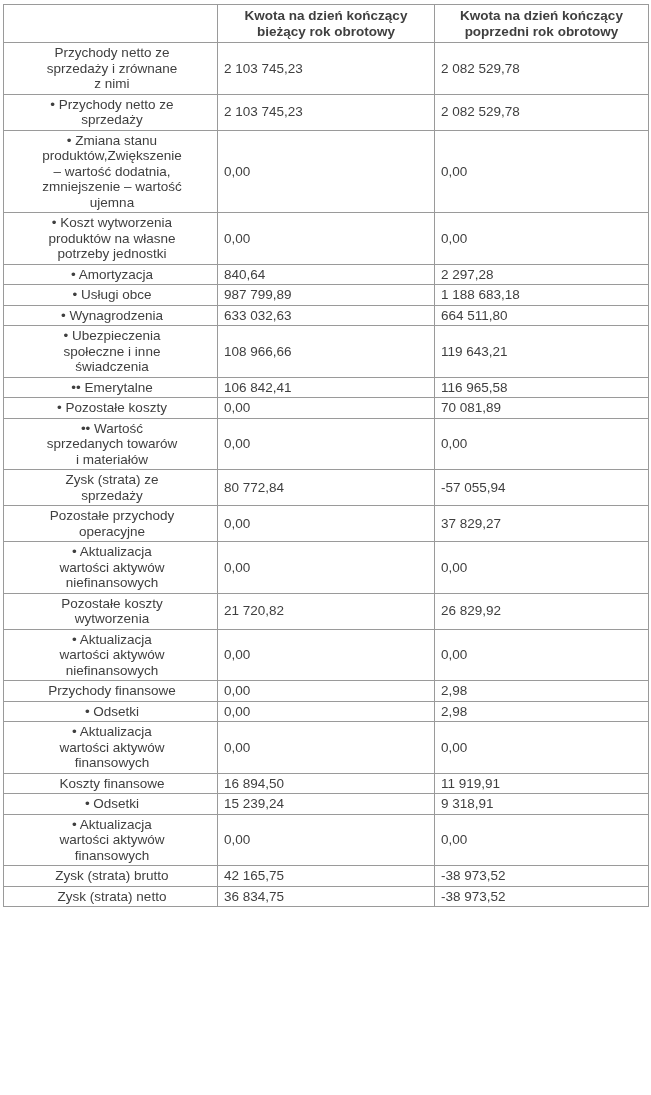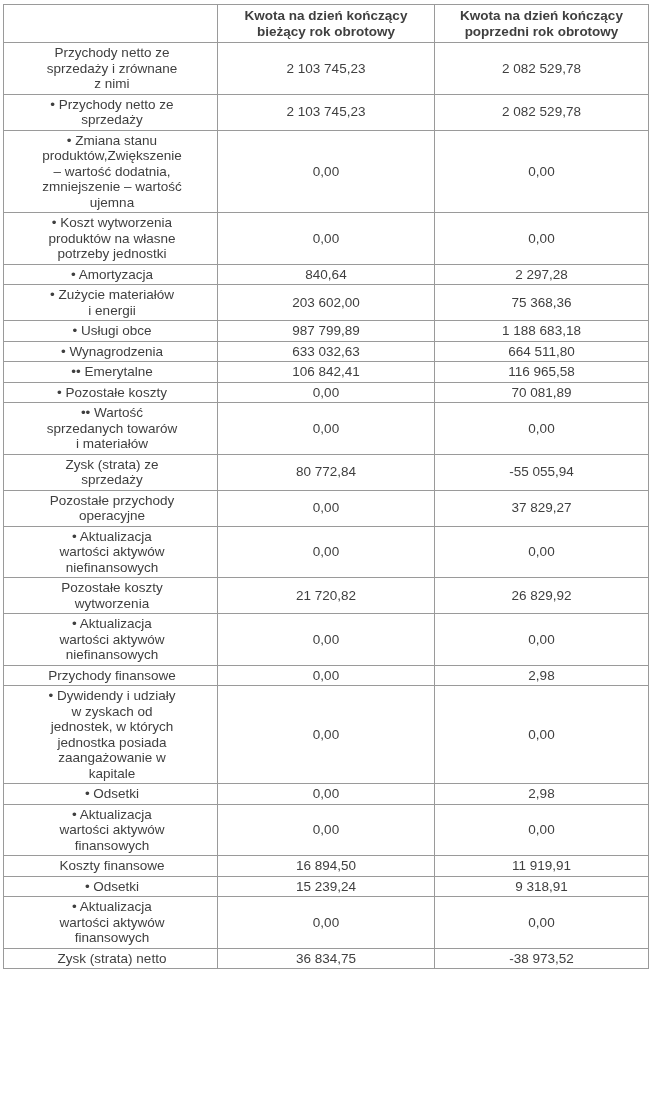--- a/index.html
+++ b/index.html
@@ -40,21 +40,21 @@
     padding: 3px 4px;
     height: 31px;
   }
   .fin-table td.label {
     text-align: center;
     white-space: pre-line;
     padding-left: 7px;
     padding-right: 4px;
   }
   .fin-table td.num {
-    text-align: center;
+    text-align: left;
   }
 </style>
 </head>
 <body>
 
 <div class="report">
   <table class="fin-table">
     <colgroup>
       <col class="c-label">
       <col class="c-cur">
@@ -98,57 +98,58 @@
 potrzeby jednostki</td>
           <td class="num">0,00</td>
           <td class="num">0,00</td>
         </tr>
         <tr>
           <td class="label">• Amortyzacja</td>
           <td class="num">840,64</td>
           <td class="num">2 297,28</td>
         </tr>
         <tr>
-          <td class="label">• Zużycie materiałów
-i energii</td>
-          <td class="num">203 602,00</td>
-          <td class="num">75 368,36</td>
-        </tr>
-        <tr>
           <td class="label">• Usługi obce</td>
           <td class="num">987 799,89</td>
           <td class="num">1 188 683,18</td>
         </tr>
         <tr>
           <td class="label">• Wynagrodzenia</td>
           <td class="num">633 032,63</td>
           <td class="num">664 511,80</td>
         </tr>
         <tr>
+          <td class="label">• Ubezpieczenia
+społeczne i inne
+świadczenia</td>
+          <td class="num">108 966,66</td>
+          <td class="num">119 643,21</td>
+        </tr>
+        <tr>
           <td class="label">•• Emerytalne</td>
           <td class="num">106 842,41</td>
           <td class="num">116 965,58</td>
         </tr>
         <tr>
           <td class="label">• Pozostałe koszty</td>
           <td class="num">0,00</td>
           <td class="num">70 081,89</td>
         </tr>
         <tr>
           <td class="label">•• Wartość
 sprzedanych towarów
 i materiałów</td>
           <td class="num">0,00</td>
           <td class="num">0,00</td>
         </tr>
         <tr>
           <td class="label">Zysk (strata) ze
 sprzedaży</td>
           <td class="num">80 772,84</td>
-          <td class="num">-55 055,94</td>
+          <td class="num">-57 055,94</td>
         </tr>
         <tr>
           <td class="label">Pozostałe przychody
 operacyjne</td>
           <td class="num">0,00</td>
           <td class="num">37 829,27</td>
         </tr>
         <tr>
           <td class="label">• Aktualizacja
 wartości aktywów
@@ -168,30 +169,20 @@
 niefinansowych</td>
           <td class="num">0,00</td>
           <td class="num">0,00</td>
         </tr>
         <tr>
           <td class="label">Przychody finansowe</td>
           <td class="num">0,00</td>
           <td class="num">2,98</td>
         </tr>
         <tr>
-          <td class="label">• Dywidendy i udziały
-w zyskach od
-jednostek, w których
-jednostka posiada
-zaangażowanie w
-kapitale</td>
-          <td class="num">0,00</td>
-          <td class="num">0,00</td>
-        </tr>
-        <tr>
           <td class="label">• Odsetki</td>
           <td class="num">0,00</td>
           <td class="num">2,98</td>
         </tr>
         <tr>
           <td class="label">• Aktualizacja
 wartości aktywów
 finansowych</td>
           <td class="num">0,00</td>
           <td class="num">0,00</td>
@@ -205,20 +196,25 @@
           <td class="label">• Odsetki</td>
           <td class="num">15 239,24</td>
           <td class="num">9 318,91</td>
         </tr>
         <tr>
           <td class="label">• Aktualizacja
 wartości aktywów
 finansowych</td>
           <td class="num">0,00</td>
           <td class="num">0,00</td>
+        </tr>
+        <tr>
+          <td class="label">Zysk (strata) brutto</td>
+          <td class="num">42 165,75</td>
+          <td class="num">-38 973,52</td>
         </tr>
         <tr>
           <td class="label">Zysk (strata) netto</td>
           <td class="num">36 834,75</td>
           <td class="num">-38 973,52</td>
         </tr>
       </tbody>
   </table>
 </div>
 

